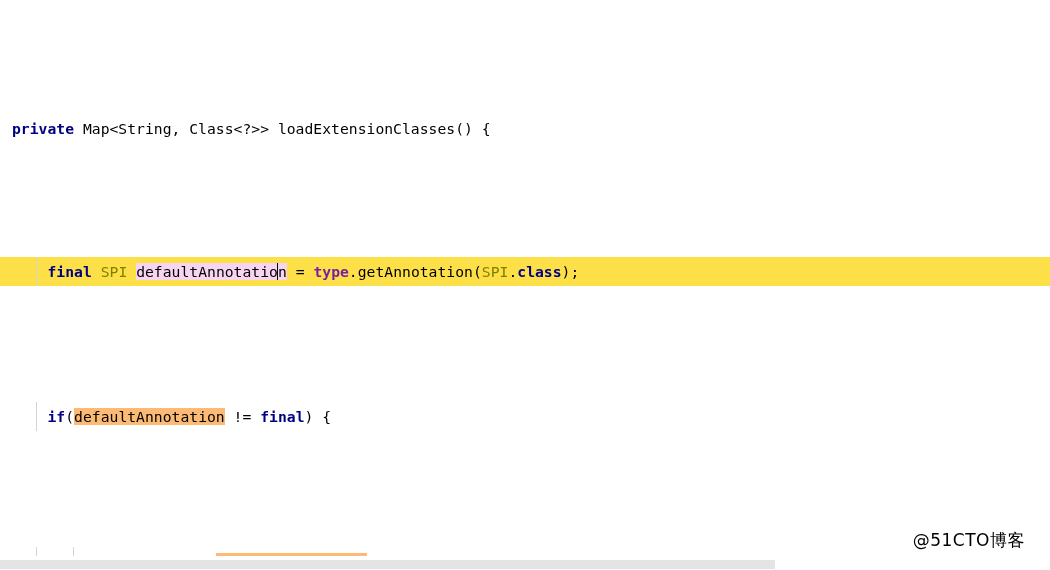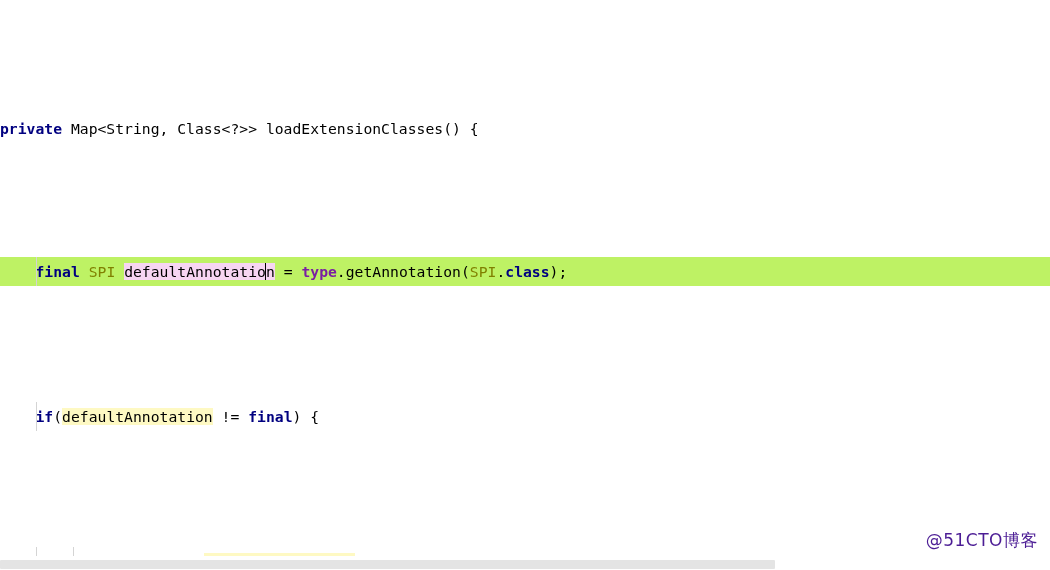--- a/index.html
+++ b/index.html
@@ -28,47 +28,47 @@
     line-height:29px;
     letter-spacing:0.02px;
     white-space:pre;
     color:#000000;
   }
 
   .line {
     position:relative;
     height:29px;
     line-height:29px;
-    padding-left:0px;
+    padding-left:12px;
     white-space:pre;
   }
   .line.first { height:25px; line-height:25px; }
 
   
   .line.current {
-    background:#bef264;
+    background:#fde047;
   }
 
   
   .guide {
     position:absolute;
     top:0;
     width:1px;
     height:29px;
     background:#d4d4d4;
   }
 
   
   .kw       { color:#000080; font-weight:bold; }           
   .plain    { color:#000000; }
   .field    { color:#7a1fa2; font-weight:bold; } 
   .anno     { color:#808000; }                             
 
   
-  .hl-ident { background:#fef9c3; }   
+  .hl-ident { background:#fdba74; }   
   .hl-cur   { background:#f7d5f2; } 
 
   
   .caret {
     display:inline-block;
     width:0;
     border-left:1px solid #000000;
     height:17px;
     vertical-align:-3px;
     margin:0 -0.5px;
@@ -86,24 +86,24 @@
     left:0; top:2px;
     height:9px;
     width:775px;
     background:#e4e4e4;
     border-radius:1px;
   }
 
   
   #watermark {
     position:absolute;
-    right:12px; bottom:18px;
+    right:25px; bottom:18px;
     font-family:"DejaVu Sans","Liberation Sans",sans-serif;
     font-size:17px;
-    color:#4c1d95;
+    color:#000000;
     letter-spacing:0.5px;
     user-select:none;
   }
 </style>
 </head>
 <body>
 
 <div id="editor">
 
   <div id="code">

